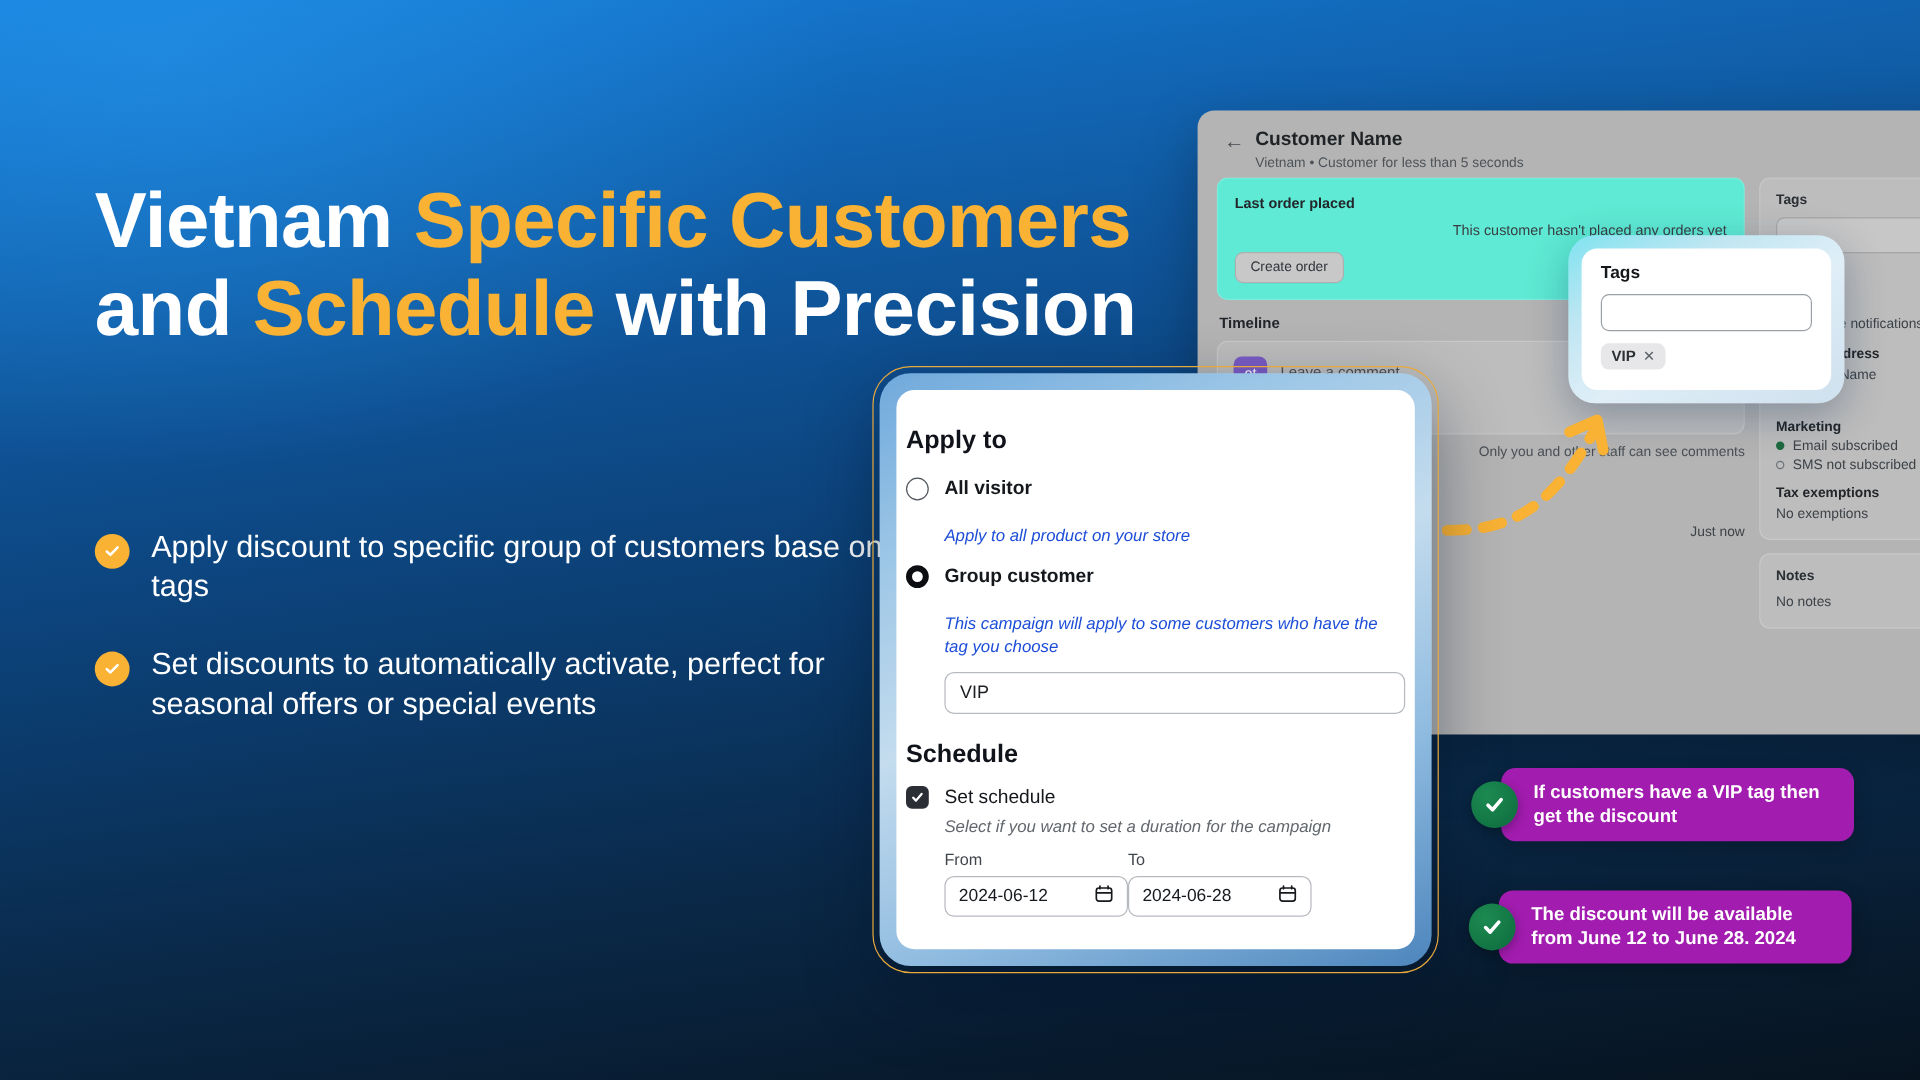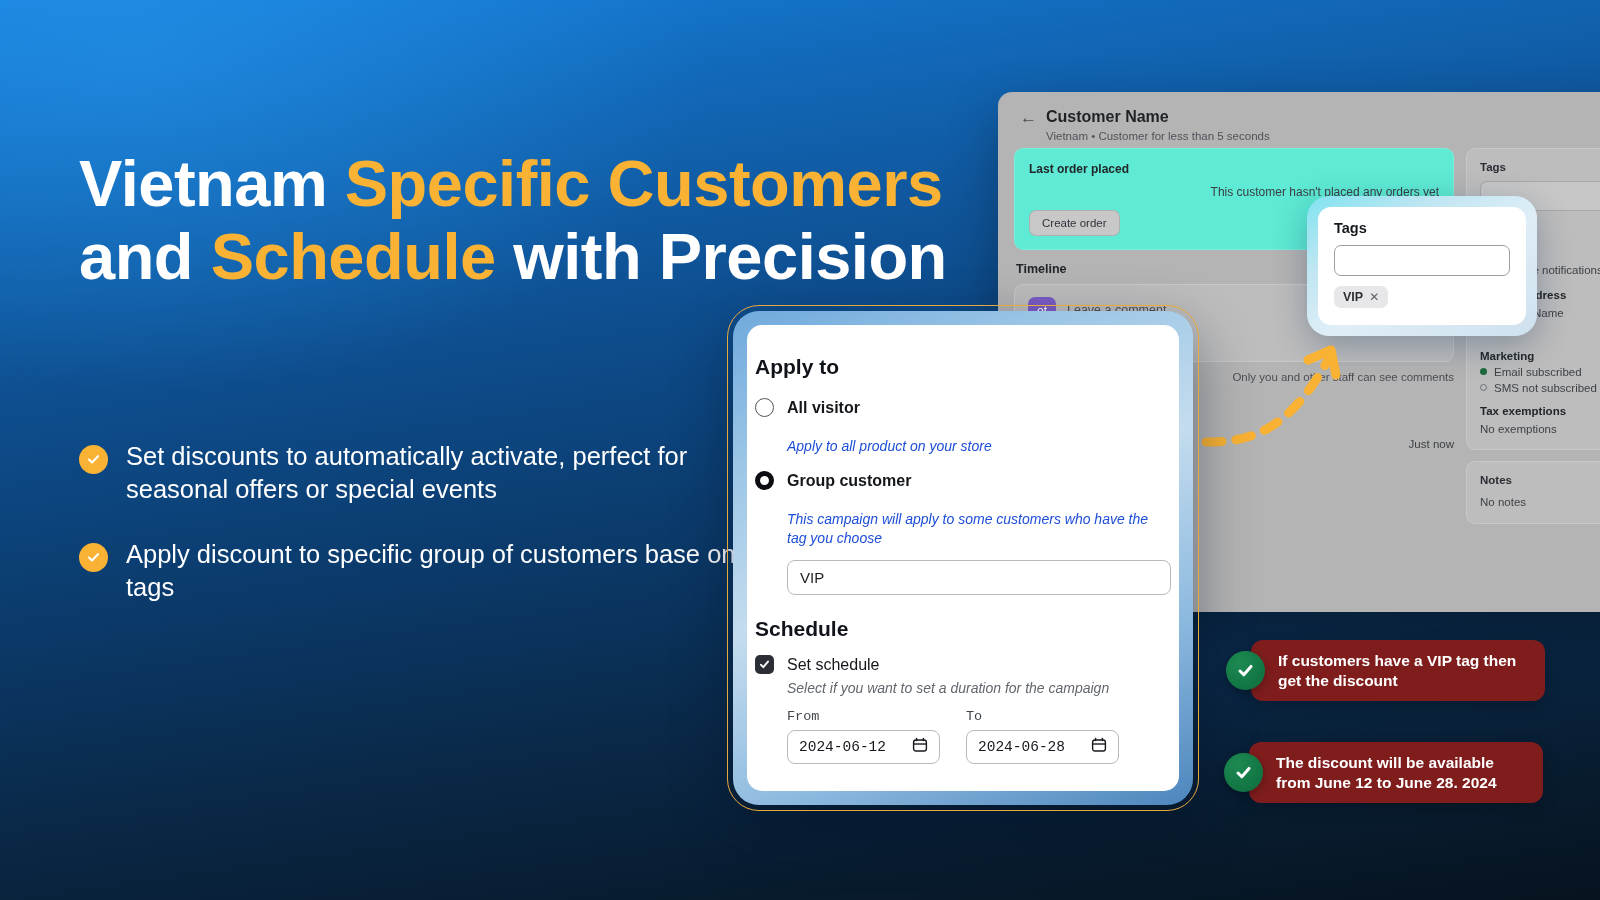--- a/index.html
+++ b/index.html
@@ -151,39 +151,39 @@
     display:flex; align-items:center; padding:0 12px; font-size:15px; color:#1b1e22;
   }
   .sched-h{ font-size:21px; font-weight:bold; color:#10131a; margin:22px 0 14px; }
   .cb-row{ display:flex; align-items:center; gap:13px; }
   .cbx{
     width:19px; height:19px; border-radius:5px; background:#2b2f35;
     display:flex; align-items:center; justify-content:center; flex:0 0 auto;
   }
   .cb-label{ font-size:16px; font-weight:normal; color:#14171b; }
   .cb-desc{ font-size:14px; font-style:italic; color:#62676d; margin:6px 0 0 32px; }
-  .dates{ display:flex; gap:26px; margin:13px 0 0 32px;font-family:Liberation Mono, monospace; }
+  .dates{ display:flex; margin:13px 0 0 32px; }
   .dfield{ width:153px; }
   .dlabel{ font-size:13.5px; color:#41464c; margin-bottom:6px; }
   .dbox{
     height:34px; border:1px solid #b6babf; border-radius:8px; display:flex;
     align-items:center; justify-content:space-between; padding:0 11px;
     font-size:14.5px; color:#16191d;
   }
 
   
   .callout{ position:absolute; display:flex; align-items:center; }
   .callout .circle{
     width:39px; height:39px; border-radius:50%;
     background:radial-gradient(circle at 35% 30%, #1d8a52, #0c6b3c);
     display:flex; align-items:center; justify-content:center; z-index:2;
     box-shadow:0 3px 9px rgba(0,0,0,0.3);
   }
   .callout .pill{
-    margin-left:-14px; background:#7f1d1d; border-radius:12px;
+    margin-left:-14px; background:#a21caf; border-radius:12px;
     padding:11px 17px 11px 27px; color:#fff; font-size:15.5px; font-weight:bold;
     line-height:1.27; max-width:294px;
     box-shadow:0 5px 16px rgba(0,0,0,0.22);
   }
   #callout1{ left:1226px; top:640px; }
   #callout2{ left:1224px; top:742px; }
 </style>
 </head>
 <body>
 
@@ -193,29 +193,29 @@
   <h1 class="headline"><span>Vietnam </span><span class="hl">Specific Customers</span><span> and </span><span class="hl">Schedule</span><span> with Precision</span></h1>
 </div>
 
 <div class="bullets">
   <div class="bullet">
     <span class="chk">
       <svg width="17" height="17" viewBox="0 0 17 17">
           <path d="M4 8.6 L7 11.4 L13 5.2" fill="none" stroke="#ffffff" stroke-width="2.1" stroke-linecap="round" stroke-linejoin="round"></path>
         </svg>
     </span>
-    <span class="btext">Set discounts to automatically activate, perfect for seasonal offers or special events</span>
+    <span class="btext">Apply discount to specific group of customers base on tags</span>
   </div>
   <div class="bullet">
     <span class="chk">
       <svg width="17" height="17" viewBox="0 0 17 17">
           <path d="M4 8.6 L7 11.4 L13 5.2" fill="none" stroke="#ffffff" stroke-width="2.1" stroke-linecap="round" stroke-linejoin="round"></path>
         </svg>
     </span>
-    <span class="btext">Apply discount to specific group of customers base on tags</span>
+    <span class="btext">Set discounts to automatically activate, perfect for seasonal offers or special events</span>
   </div>
 </div>
 
 <div class="admin">
   <div class="admin-head">
     <div class="admin-title-row">
       <span class="back-arrow">←</span>
       <span class="admin-title">Customer Name</span>
     </div>
     <div class="admin-sub">Vietnam • Customer for less than 5 seconds</div>

